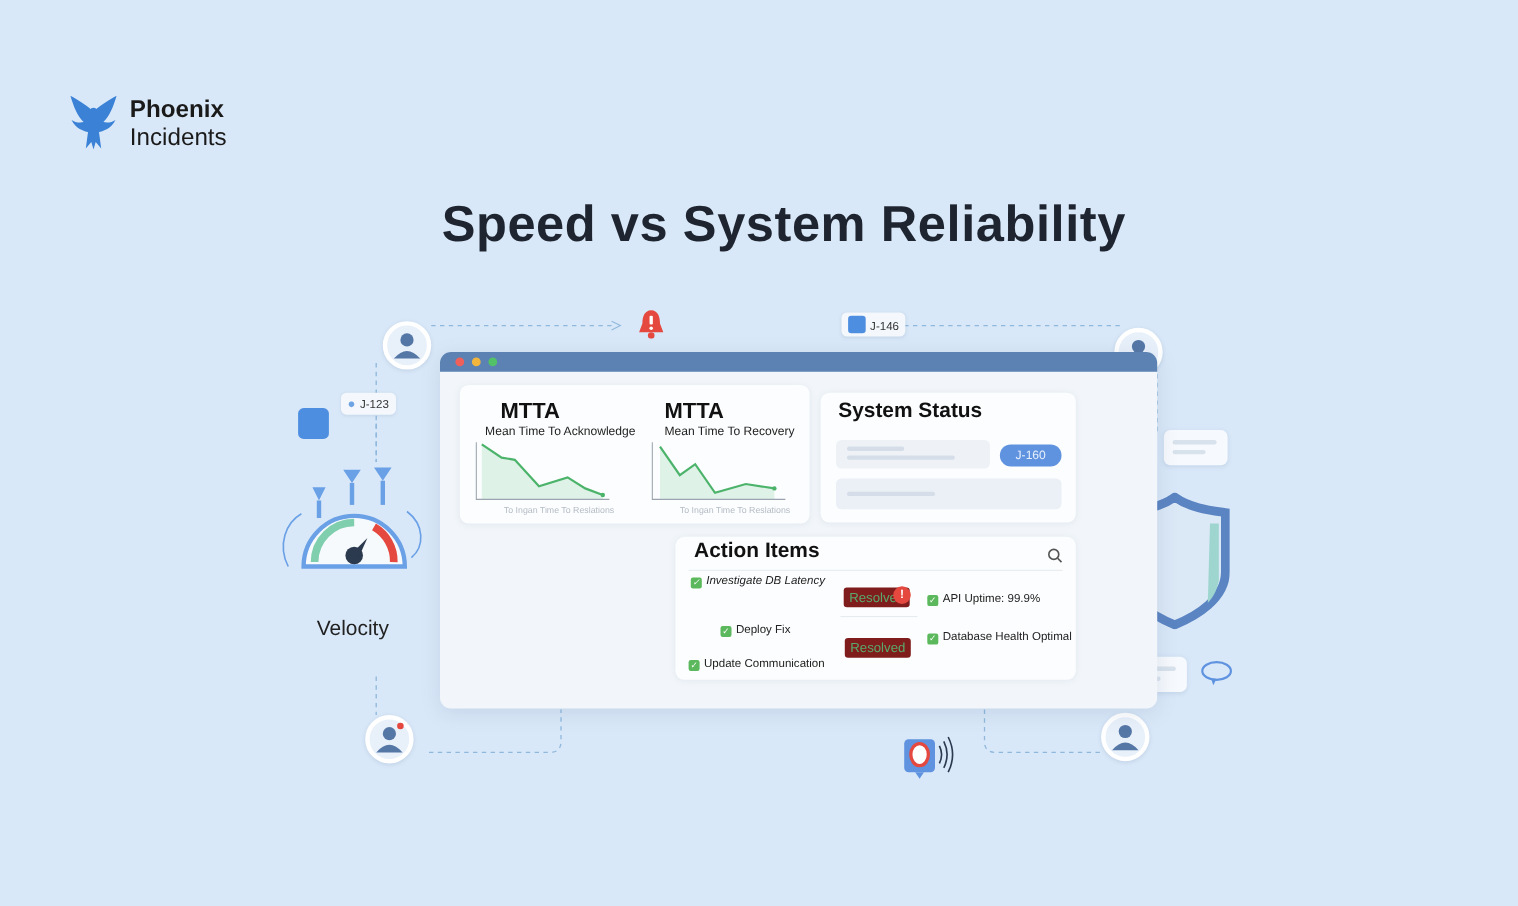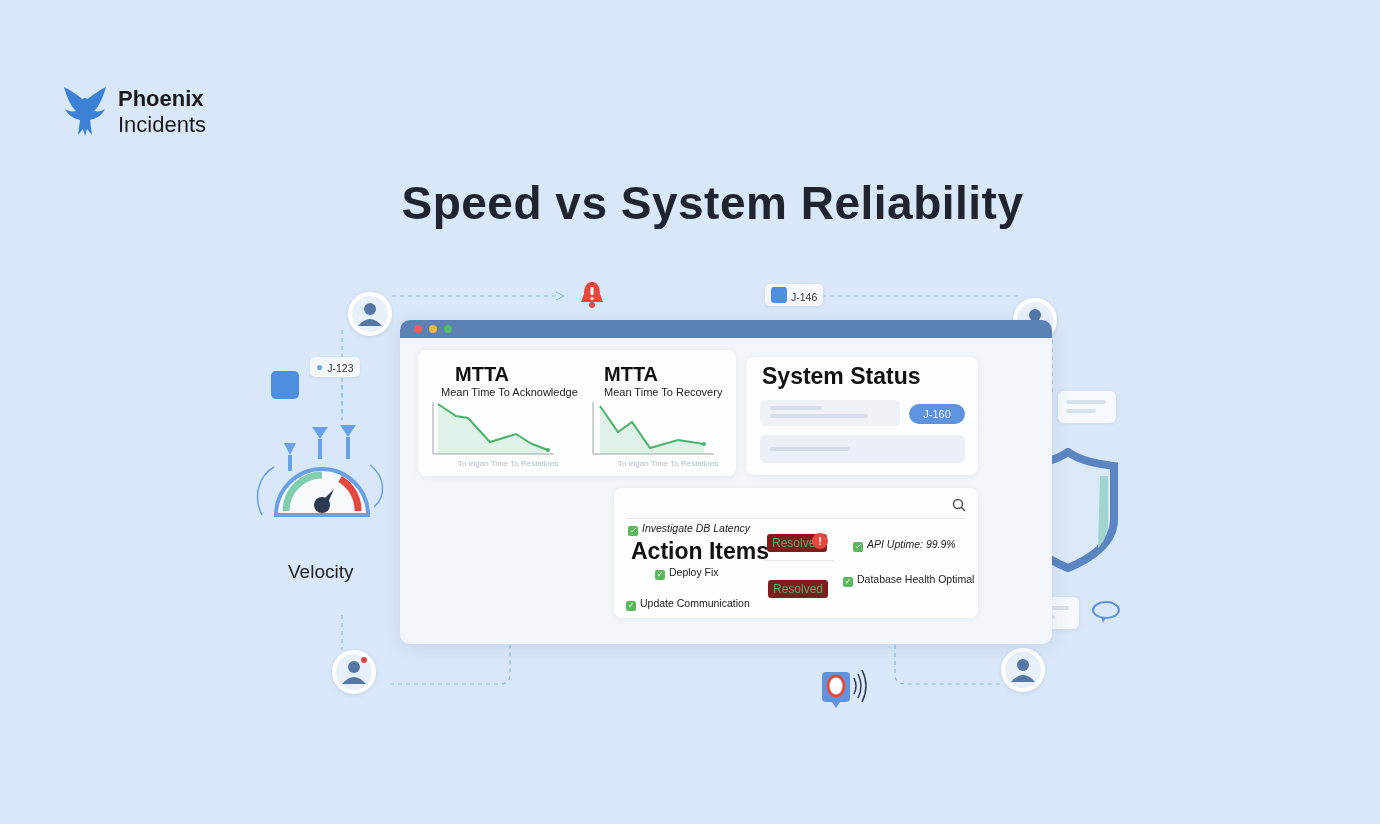--- a/index.html
+++ b/index.html
@@ -9,21 +9,21 @@
   .logo-text{font-size:22px;line-height:26px;color:#1a1a1a;}
   .logo-text .l1{font-weight:bold;}
   .title{left:0;width:1425px;top:176px;text-align:center;font-size:46px;font-weight:bold;color:#1f2530;letter-spacing:0.5px;}
   .window{left:400px;top:320px;width:652px;height:324px;background:#f2f6fa;border-radius:10px;box-shadow:0 4px 18px rgba(80,110,150,0.15);}
   .titlebar{height:18px;background:#5b82b3;border-radius:10px 10px 0 0;display:flex;align-items:center;padding-left:14px;gap:7px;}
   .dot{width:8px;height:8px;border-radius:50%;}
   .card{background:#fcfdfe;border-radius:8px;box-shadow:0 1px 6px rgba(120,140,170,0.12);position:absolute;}
   .metric-h{font-size:20px;font-weight:bold;color:#111;}
   .metric-s{font-size:11px;color:#222;margin-top:2px;}
   .chart-lbl{font-size:8px;color:#b4bcc6;margin-left:14px;}
-  .card-h{font-size:23px;font-weight:bold;color:#111;}
+  .card-h{font-size:19px;font-weight:bold;color:#111;}
   .chk{display:inline-block;width:10px;height:10px;background:#5cb85c;border-radius:2px;color:#fff;font-size:8px;line-height:10px;text-align:center;margin-right:4px;vertical-align:-1px;}
   .item{font-size:10.5px;color:#222;position:absolute;white-space:nowrap;}
   .badge{position:absolute;background:#7f1d1d;color:#5aa96a;font-size:12px;padding:2px 5px;border-radius:3px;}
   .pill{position:absolute;background:#5f93e0;color:#e8f0fb;font-size:11px;border-radius:12px;text-align:center;}
   .bar{position:absolute;background:#d4dde8;border-radius:3px;height:4px;}
   .avatar{position:absolute;width:36px;height:36px;border-radius:50%;background:#e8f0fa;border:4px solid #fff;box-shadow:0 1px 4px rgba(90,120,160,0.2);}
   .tag{position:absolute;background:#f4f8fc;border-radius:5px;font-size:10.5px;color:#333;padding:3px 6px;box-shadow:0 1px 3px rgba(90,120,160,0.15);display:flex;align-items:flex-end;gap:4px;}
   .bubble{position:absolute;background:#f6f9fd;border-radius:6px;box-shadow:0 1px 4px rgba(90,120,160,0.15);}
   .velocity{left:288px;top:561px;font-size:19px;color:#222;}
   svg{display:block;}
@@ -184,29 +184,29 @@
         <div class="bar" style="left:10px;top:14px;width:98px;"></div>
     </div>
     <div class="pill" style="left:163px;top:47px;width:56px;height:20px;line-height:20px;">J-160</div>
     <div class="abs" style="left:14px;top:78px;width:205px;height:28px;background:#eaf0f6;border-radius:5px;">
       <div class="bar" style="left:10px;top:12px;width:80px;"></div>
     </div>
   </div>
 
 
   <div class="card" style="left:214px;top:168px;width:364px;height:130px;">
-    <div class="abs card-h" style="left:17px;top:2px;margin-top:48px;">Action Items</div>
+    <div class="abs card-h" style="left:17px;top:2px;">Action Items</div>
     <svg class="abs" style="left:338px;top:10px;" width="14" height="14">
         <circle cx="6" cy="6" r="4.5" stroke="#555" stroke-width="1.5" fill="none"></circle>
         <path d="M9.5 9.5 L13 13" stroke="#555" stroke-width="1.5"></path>
       </svg>
     <div class="abs" style="left:12px;top:30px;width:340px;height:1px;background:#e6ebf0;"></div>
     <div class="item" style="left:14px;top:34px;font-style:italic;"><span class="chk">✓</span><span>Investigate DB Latency</span></div>
     <div class="item" style="left:17px;top:78px;margin-left:24px;"><span class="chk">✓</span><span>Deploy Fix</span></div>
     <div class="item" style="left:12px;top:109px;"><span class="chk">✓</span><span>Update Communication</span></div>
     <div class="badge" style="left:153px;top:46px;">Resolved</div>
     <div class="abs" style="left:198px;top:45px;width:16px;height:16px;border-radius:50%;background:#e5483f;color:#fff;font-size:11px;font-weight:bold;text-align:center;line-height:16px;">!</div>
     <div class="abs" style="left:150px;top:72px;width:70px;height:1px;background:#e6ebf0;"></div>
     <div class="badge" style="left:154px;top:92px;">Resolved</div>
-    <div class="item" style="left:239px;top:50px;font-style:italic;"><span class="chk">✓</span><span>API Uptime: 99.9%</span></div>
+    <div class="item" style="left:229px;top:50px;"><span class="chk">✓</span><span>API Uptime: 99.9%</span></div>
     <div class="item" style="left:229px;top:85px;"><span class="chk">✓</span><span>Database Health Optimal</span></div>
   </div>
 </div>
 
 </body></html>

